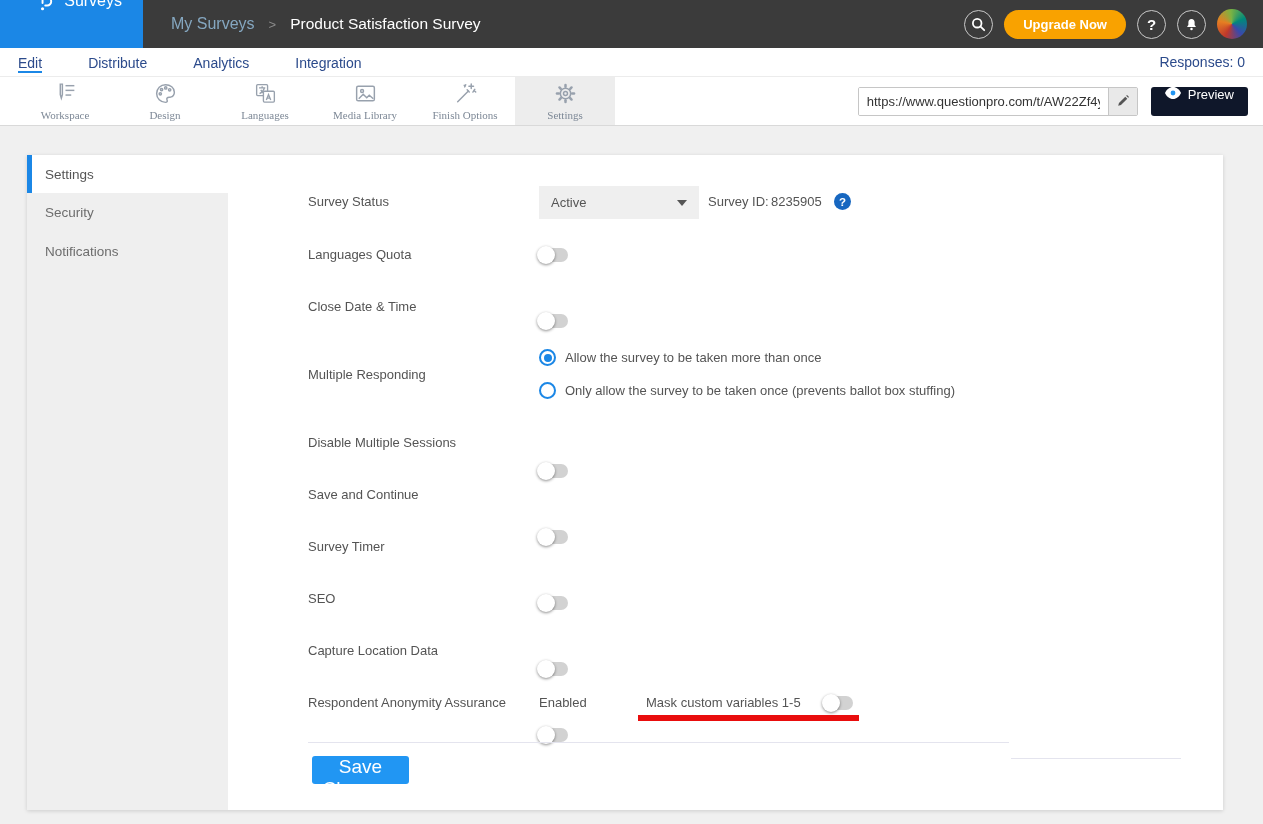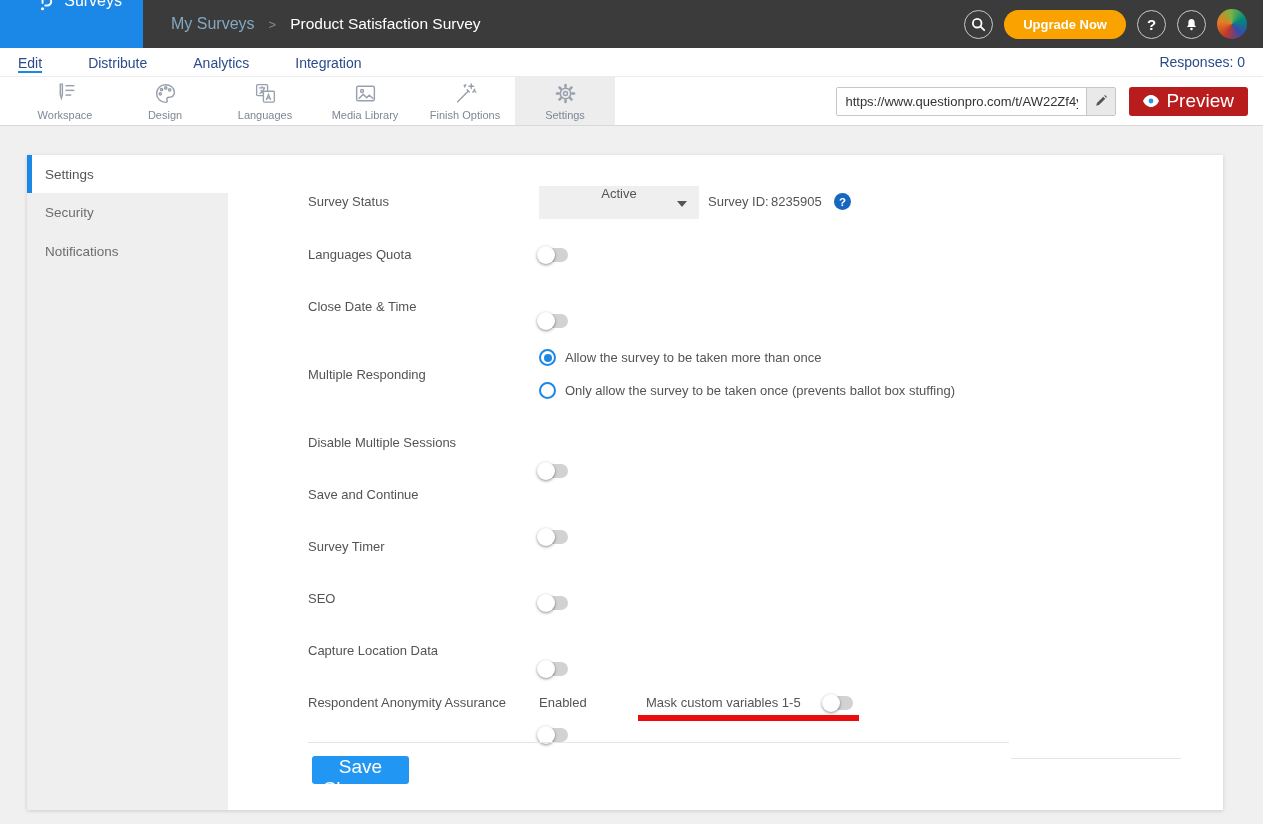--- a/index.html
+++ b/index.html
@@ -21,41 +21,41 @@
   .avatar { width:30px; height:30px; border-radius:50%; background:conic-gradient(from 210deg,#c0392b,#e67e22,#7cb342,#00897b,#3949ab,#c0392b); cursor:pointer; }
 
   
   .navrow { position:absolute; top:48px; left:0; width:1263px; height:28px; background:#fff; display:flex; align-items:stretch; padding:0 18px; }
   .tab { display:flex; align-items:center; color:#2b4a8b; font-size:14px; margin-right:46px; cursor:pointer; position:relative; padding-top:1px; }
   .tab.active::after { content:""; position:absolute; left:0; right:0; bottom:3px; height:2px; background:#1b87e6; }
   .responses { margin-left:auto; display:flex; align-items:center; color:#2b4a8b; font-size:14px; }
 
   
   .toolbar { position:absolute; top:76px; left:0; width:1263px; height:50px; background:#fff; border-top:1px solid #ececec; border-bottom:1px solid #d9d9d9; display:flex; }
-  .tool-item { width:100px; height:100%; display:flex; flex-direction:column; align-items:center; justify-content:center; gap:3px; color:#98a1ad; cursor:pointer; }
+  .tool-item { width:100px; height:100%; display:flex; flex-direction:column; align-items:center; justify-content:center; gap:3px; color:#98a1ad; cursor:pointer;font-family:Liberation Serif, serif; }
   .tool-item.active { background:#ededed; }
   .tool-item .tlabel { font-size:11px; color:#7d8896; }
   .tool-item svg { display:block; }
   .toolbar-right { margin-left:auto; display:flex; align-items:center; gap:13px; padding-right:15px; }
   .url-box { width:280px; height:29px; border:1px solid #c6c6c6; border-radius:2px; background:#fff; display:flex; overflow:hidden; }
   .url-input { flex:1; border:none; outline:none; font-size:13px; color:#333; padding:0 8px; font-family:"Liberation Sans",sans-serif; min-width:0; }
   .url-edit { width:29px; background:#e9e9e9; border-left:1px solid #c6c6c6; display:flex; align-items:center; justify-content:center; cursor:pointer; }
-  .preview-btn { height:29px; padding:0 14px; background:#b91c1c; border:none; border-radius:3px; color:#fff; font-size:19px; display:flex; align-items:center; gap:7px; cursor:pointer; }
+  .preview-btn { height:29px; padding:0 14px; background:#0f172a; border:none; border-radius:3px; color:#fff; font-size:13px; display:flex; gap:7px; cursor:pointer; }
 
   
   .content { position:absolute; top:127px; left:0; width:1263px; height:697px; background:#f0f0f0; }
   .card { position:absolute; top:28px; left:27px; width:1196px; height:655px; background:#fff; box-shadow:0 1px 4px rgba(0,0,0,.15); }
   .side { position:absolute; top:0; left:0; width:201px; height:655px; background:#efefef; }
   .side-item { height:39px; display:flex; align-items:center; padding-left:18px; font-size:13.5px; color:#6d6d6d; cursor:pointer; position:relative; }
   .side-item.active { background:#fff; color:#555; height:38px; }
   .side-item.active::before { content:""; position:absolute; left:0; top:0; bottom:0; width:5px; background:#1b87e6; }
 
   .main { position:absolute; left:201px; top:0; right:0; bottom:0; }
   .flabel { position:absolute; left:80px; font-size:13px; color:#545454; line-height:20px; }
-  .ctrl { position:absolute; left:311px;flex-direction:column; }
+  .ctrl { position:absolute; left:311px; }
 
   .select-box { width:160px; height:33px; background:#efefef; display:flex; align-items:center; padding:0 12px; font-size:13px; color:#555; cursor:pointer; }
   .select-box .caret-down-d { margin-left:auto; width:0; height:0; border-left:5px solid transparent; border-right:5px solid transparent; border-top:6px solid #555; }
 
   .toggle { width:29px; height:14px; background:#d2d2d2; border-radius:7px; position:relative; cursor:pointer; }
   .toggle .knob { position:absolute; left:-2px; top:-2px; width:18px; height:18px; border-radius:50%; background:#fff; box-shadow:0 1px 3px rgba(0,0,0,.45); }
 
   .radio-row { position:absolute; display:flex; align-items:center; gap:9px; }
   .radio { width:17px; height:17px; border-radius:50%; border:2px solid #1b87e6; background:#fff; position:relative; cursor:pointer; flex-shrink:0; }
   .radio.selected::after { content:""; position:absolute; left:2.5px; top:2.5px; width:8px; height:8px; border-radius:50%; background:#1b87e6; }

